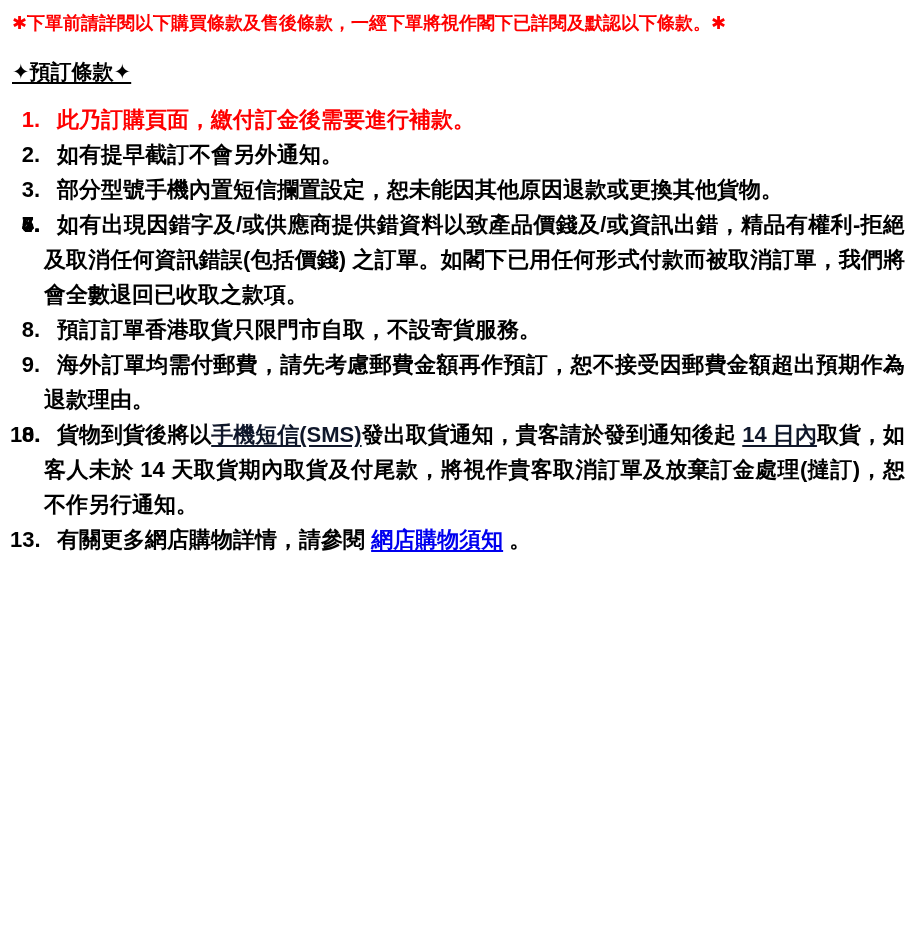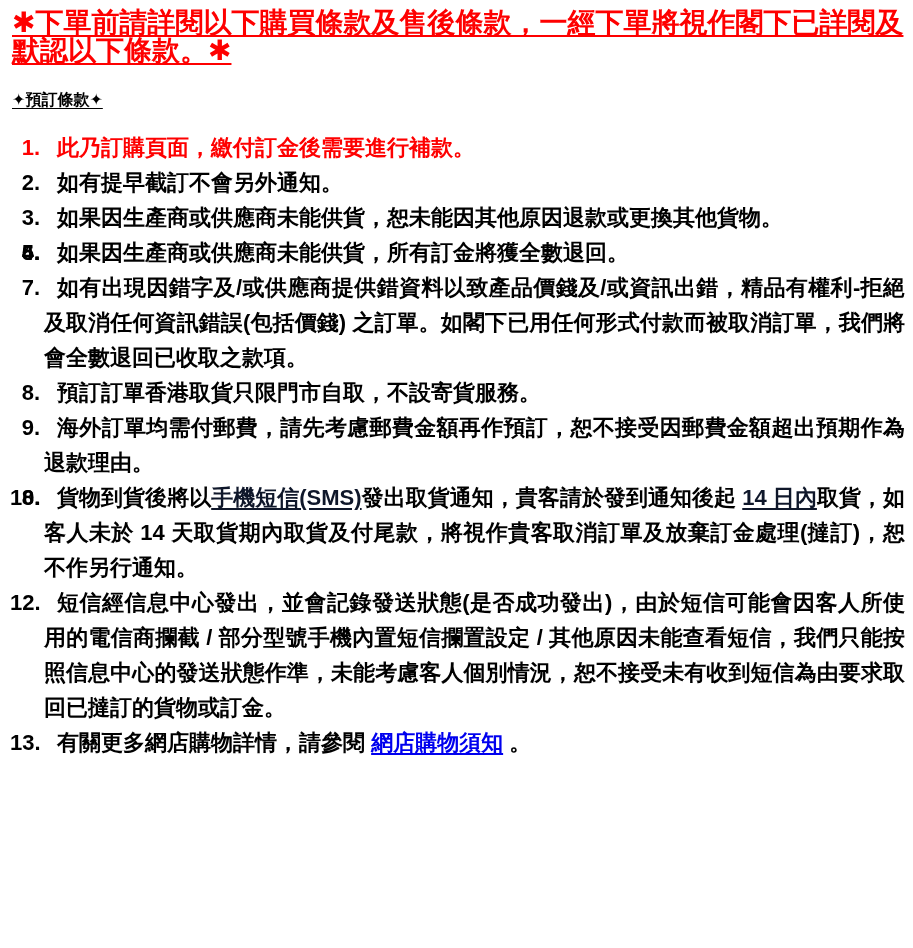--- a/index.html
+++ b/index.html
@@ -12,31 +12,30 @@
     min-height: 948px;
     box-sizing: border-box;
     padding: 9px 8px 6px 10px;
     background: #ffffff;
     font-family: "Liberation Sans", "DejaVu Sans", sans-serif;
     font-weight: bold;
     color: #000000;
   }
   .warning {
     color: #fe0000;
-    font-size: 28px;
+    font-size: 18px;
     line-height: 28px;
-    text-decoration: underline;
     text-underline-offset: 3px;
     padding-left: 2px;
   }
   .section-title {
     display: inline-block;
     margin-top: 21px;
     color: #000000;
-    font-size: 16px;
+    font-size: 21px;
     line-height: 28px;
     text-decoration: underline;
     text-underline-offset: 3px;
     padding-left: 2px;
   }
   .terms {
     margin-top: 16px;
   }
   .term {
     position: relative;
@@ -73,25 +72,24 @@
 <body>
 
 <div class="page">
   <div class="warning">✱下單前請詳閱以下購買條款及售後條款，一經下單將視作閣下已詳閱及默認以下條款。✱</div>
   <div>
     <span class="section-title">✦預訂條款✦</span>
   </div>
   <div class="terms" id="terms-list">
       <div class="term red"><span class="num">1.</span><span class="seg">此乃訂購頁面，繳付訂金後需要進行補款。</span></div>
       <div class="term"><span class="num">2.</span><span class="seg">如有提早截訂不會另外通知。</span></div>
-      <div class="term"><span class="num">3.</span><span class="seg">如果因生產商或供應商未能供貨，恕未能因其他原因退款或更換其他貨物。</span></div>
+      <div class="term"><span class="num">3.</span><span class="seg">部分型號手機內置短信攔置設定，恕未能因其他原因退款或更換其他貨物。</span></div>
       <div class="term"><span class="num">4.</span></div>
       <div class="term"><span class="num">5.</span></div>
-      <div class="term"><span class="num">6.</span><span class="seg">如果因生產商或供應商未能供貨，所有訂金將獲全數退回。</span></div>
+      <div class="term"><span class="num">6.</span></div>
       <div class="term"><span class="num">7.</span><span class="seg">如有出現因錯字及/或供應商提供錯資料以致產品價錢及/或資訊出錯，精品有權利-拒絕及取消任何資訊錯誤(包括價錢) 之訂單。如閣下已用任何形式付款而被取消訂單，我們將會全數退回已收取之款項。</span></div>
       <div class="term"><span class="num">8.</span><span class="seg">預訂訂單香港取貨只限門市自取，不設寄貨服務。</span></div>
       <div class="term"><span class="num">9.</span><span class="seg">海外訂單均需付郵費，請先考慮郵費金額再作預訂，恕不接受因郵費金額超出預期作為退款理由。</span></div>
       <div class="term"><span class="num">10.</span></div>
       <div class="term"><span class="num">8.</span><span class="seg">貨物到貨後將以</span><span class="seg-red">手機短信(SMS)</span><span class="seg">發出取貨通知，貴客請於發到通知後起 </span><span class="seg-red">14 日內</span><span class="seg">取貨，如客人未於 14 天取貨期內取貨及付尾款，將視作貴客取消訂單及放棄訂金處理(撻訂)，恕不作另行通知。</span></div>
-      <div class="term"><span class="num">12.</span><span class="seg">短信經信息中心發出，並會記錄發送狀態(是否成功發出)，由於短信可能會因客人所使用的電信商攔截 / 部分型號手機內置短信攔置設定 / 其他原因未能查看短信，我們只能按照信息中心的發送狀態作準，未能考慮客人個別情況，恕不接受未有收到短信為由要求取回已撻訂的貨物或訂金。</span></div>
       <div class="term"><span class="num">13.</span><span class="seg">有關更多網店購物詳情，請參閱 </span><span class="seg-link">網店購物須知</span><span class="seg"> 。</span></div>
     </div>
 </div>
 
 </body></html>

